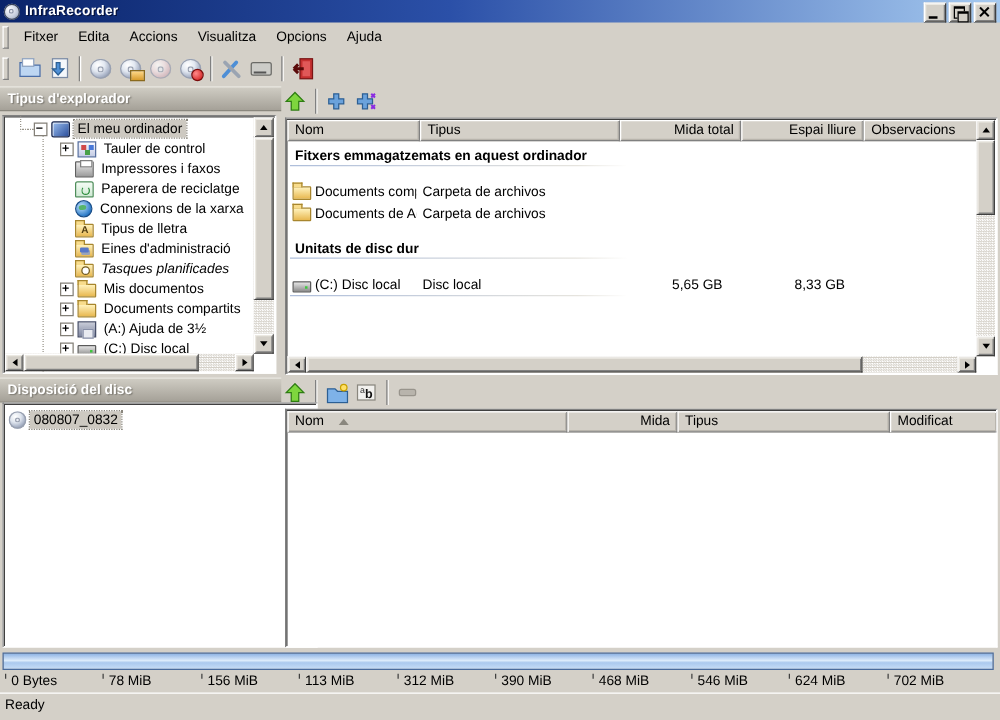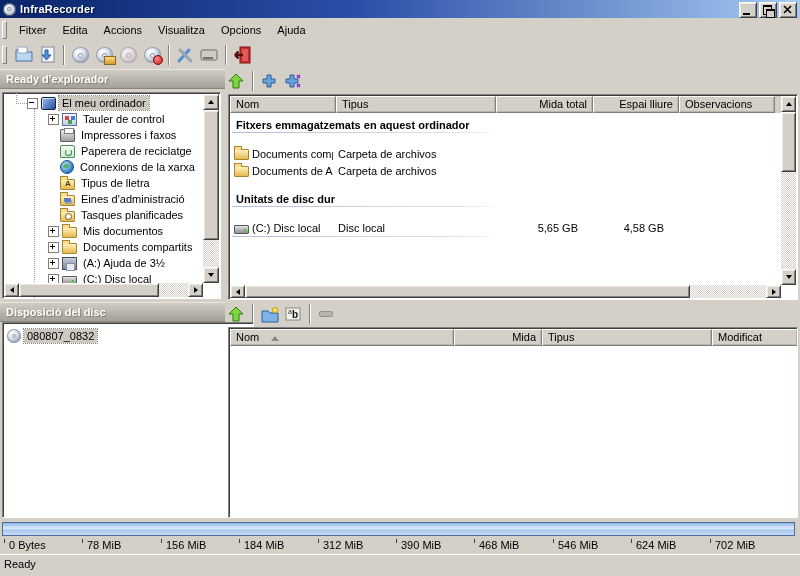--- a/index.html
+++ b/index.html
@@ -89,21 +89,21 @@
     background:radial-gradient(circle at 38% 32%,#fff,#dfe5ee 35%,#a8b2c6 62%,#8a94a8 78%,#ced5e1);box-shadow:inset 0 0 0 1px #98a0b0;}
   .ti-cd::after{content:"";position:absolute;left:5px;top:5px;width:4px;height:4px;border-radius:50%;background:#eceff5;box-shadow:inset 0 0 0 1px #98a0b0;}
 
   
   .col-hdr{position:absolute;top:0;left:0;right:0;height:17px;display:flex;background:#D4D0C8;}
   .hcell{box-sizing:border-box;height:17px;line-height:15px;padding:0 5px;flex:none;overflow:hidden;white-space:nowrap;
     border:1px solid;border-color:#fff #808080 #808080 #fff;box-shadow:inset -1px -1px 0 #b8b4ac;}
   .hcell.r{text-align:right;}
   .sort-asc{display:inline-block;width:0;height:0;margin-left:12px;border-left:4px solid transparent;border-right:4px solid transparent;border-bottom:5px solid #8a877e;vertical-align:middle;}
 
-  .c-nom{width:106px;} .c-tipus{width:160px;} .c-mida{width:97px;} .c-espai{width:86px;} .c-obs{width:96px;}
+  .c-nom{width:106px;} .c-tipus{width:160px;} .c-mida{width:97px;} .c-espai{width:98px;} .c-obs{width:96px;}
   .b-nom{width:224px;} .b-mida{width:88px;} .b-tipus{width:170px;} .b-mod{width:86px;}
 
   
   .list-body{position:absolute;left:1px;top:17px;right:16px;bottom:14px;overflow:hidden;}
   .group-title{font-weight:bold;margin:0 0 1px 6px;white-space:nowrap;}
   .group-line{height:1px;width:270px;margin-left:2px;background:linear-gradient(to right,#aebedb,#e6e4de 85%,transparent);}
   .frow{display:flex;align-items:center;height:17px;white-space:nowrap;}
   .fcell{box-sizing:border-box;padding:0 5px;flex:none;overflow:hidden;}
   .fcell.r{text-align:right;padding-right:12px;}
   .frow .ti{margin-left:4px;}
@@ -217,21 +217,21 @@
     <div class="tool-btn">
       <svg width="20" height="18" viewBox="0 0 20 18">
         <rect x="8" y="1" width="10" height="16" fill="#c43030" stroke="#7a1515"></rect>
         <rect x="10" y="3" width="6" height="12" fill="#e05858"></rect>
         <path d="M11 9 H3 M3 9 l3.5 -3.5 M3 9 l3.5 3.5" stroke="#5a0a0a" stroke-width="2.4" fill="none"></path>
       </svg>
     </div>
   </div>
 
   <div class="panel-header" style="top:69px;">
-    <span>Ready d'explorador</span>
+    <span>Tipus d'explorador</span>
   </div>
 
   <div class="mini-toolbar" style="left:224px;top:69px;">
     <div class="mini-btn">
       <svg width="18" height="18" viewBox="0 0 18 18">
         <path d="M9 2 L16 9 H12 V16 H6 V9 H2 Z" fill="#7ed63e" stroke="#2e7d12"></path>
       </svg>
     </div>
     <div class="tsep"></div>
     <div class="mini-btn">
@@ -275,21 +275,21 @@
       <span class="tlabel">Connexions de la xarxa</span>
     </div>
     <div class="trow" style="left:57px;top:82px;">
       <span class="ti ti-folder ti-fonts"></span>
       <span class="tlabel">Tipus de lletra</span>
     </div>
     <div class="trow" style="left:57px;top:98px;">
       <span class="ti ti-folder ti-admin"></span>
       <span class="tlabel">Eines d'administració</span>
     </div>
-    <div class="trow" style="left:57px;top:114px;">
+    <div class="trow" style="left:57px;top:114px;font-style:italic;">
       <span class="ti ti-folder ti-tasks"></span>
       <span class="tlabel">Tasques planificades</span>
     </div>
     <div class="trow" style="left:45px;top:130px;">
       <span class="expander plus"></span>
       <span class="ti ti-folder"></span>
       <span class="tlabel">Mis documentos</span>
     </div>
     <div class="trow" style="left:45px;top:146px;">
       <span class="expander plus"></span>
@@ -355,21 +355,21 @@
       </div>
 
       <div class="group-title" style="margin-top:14px;">Unitats de disc dur</div>
       <div class="group-line"></div>
 
       <div class="frow" style="margin-top:12px;">
         <span class="ti ti-hdd"></span>
         <span class="fcell namecell" style="width:84px;">(C:) Disc local</span>
         <span class="fcell c-tipus">Disc local</span>
         <span class="fcell c-mida r">5,65 GB</span>
-        <span class="fcell c-espai r">4,58 GB</span>
+        <span class="fcell c-espai r">8,33 GB</span>
       </div>
 
       <div class="group-line"></div>
     </div>
 
     <div style="position:absolute;right:1px;top:1px;width:15px;bottom:14px;">
       <div class="sb-btn" style="left:0;top:0;width:15px;height:16px;">
           <span class="arr up"></span>
         </div>
       <div class="sb-track" style="left:0;top:16px;width:15px;bottom:16px;"></div>
@@ -437,21 +437,21 @@
       <div class="hcell b-tipus">Tipus</div>
       <div class="hcell b-mod">Modificat</div>
     </div>
   </div>
 
   <div class="cap-bar"></div>
   <div class="ruler">
     <span class="rlabel rl0">0 Bytes</span>
     <span class="rlabel rl1">78 MiB</span>
     <span class="rlabel rl2">156 MiB</span>
-    <span class="rlabel rl3">184 MiB</span>
+    <span class="rlabel rl3">113 MiB</span>
     <span class="rlabel rl4">312 MiB</span>
     <span class="rlabel rl5">390 MiB</span>
     <span class="rlabel rl6">468 MiB</span>
     <span class="rlabel rl7">546 MiB</span>
     <span class="rlabel rl8">624 MiB</span>
     <span class="rlabel rl9">702 MiB</span>
   </div>
 
   <div class="statusbar">
     <span class="status-text">Ready</span>

